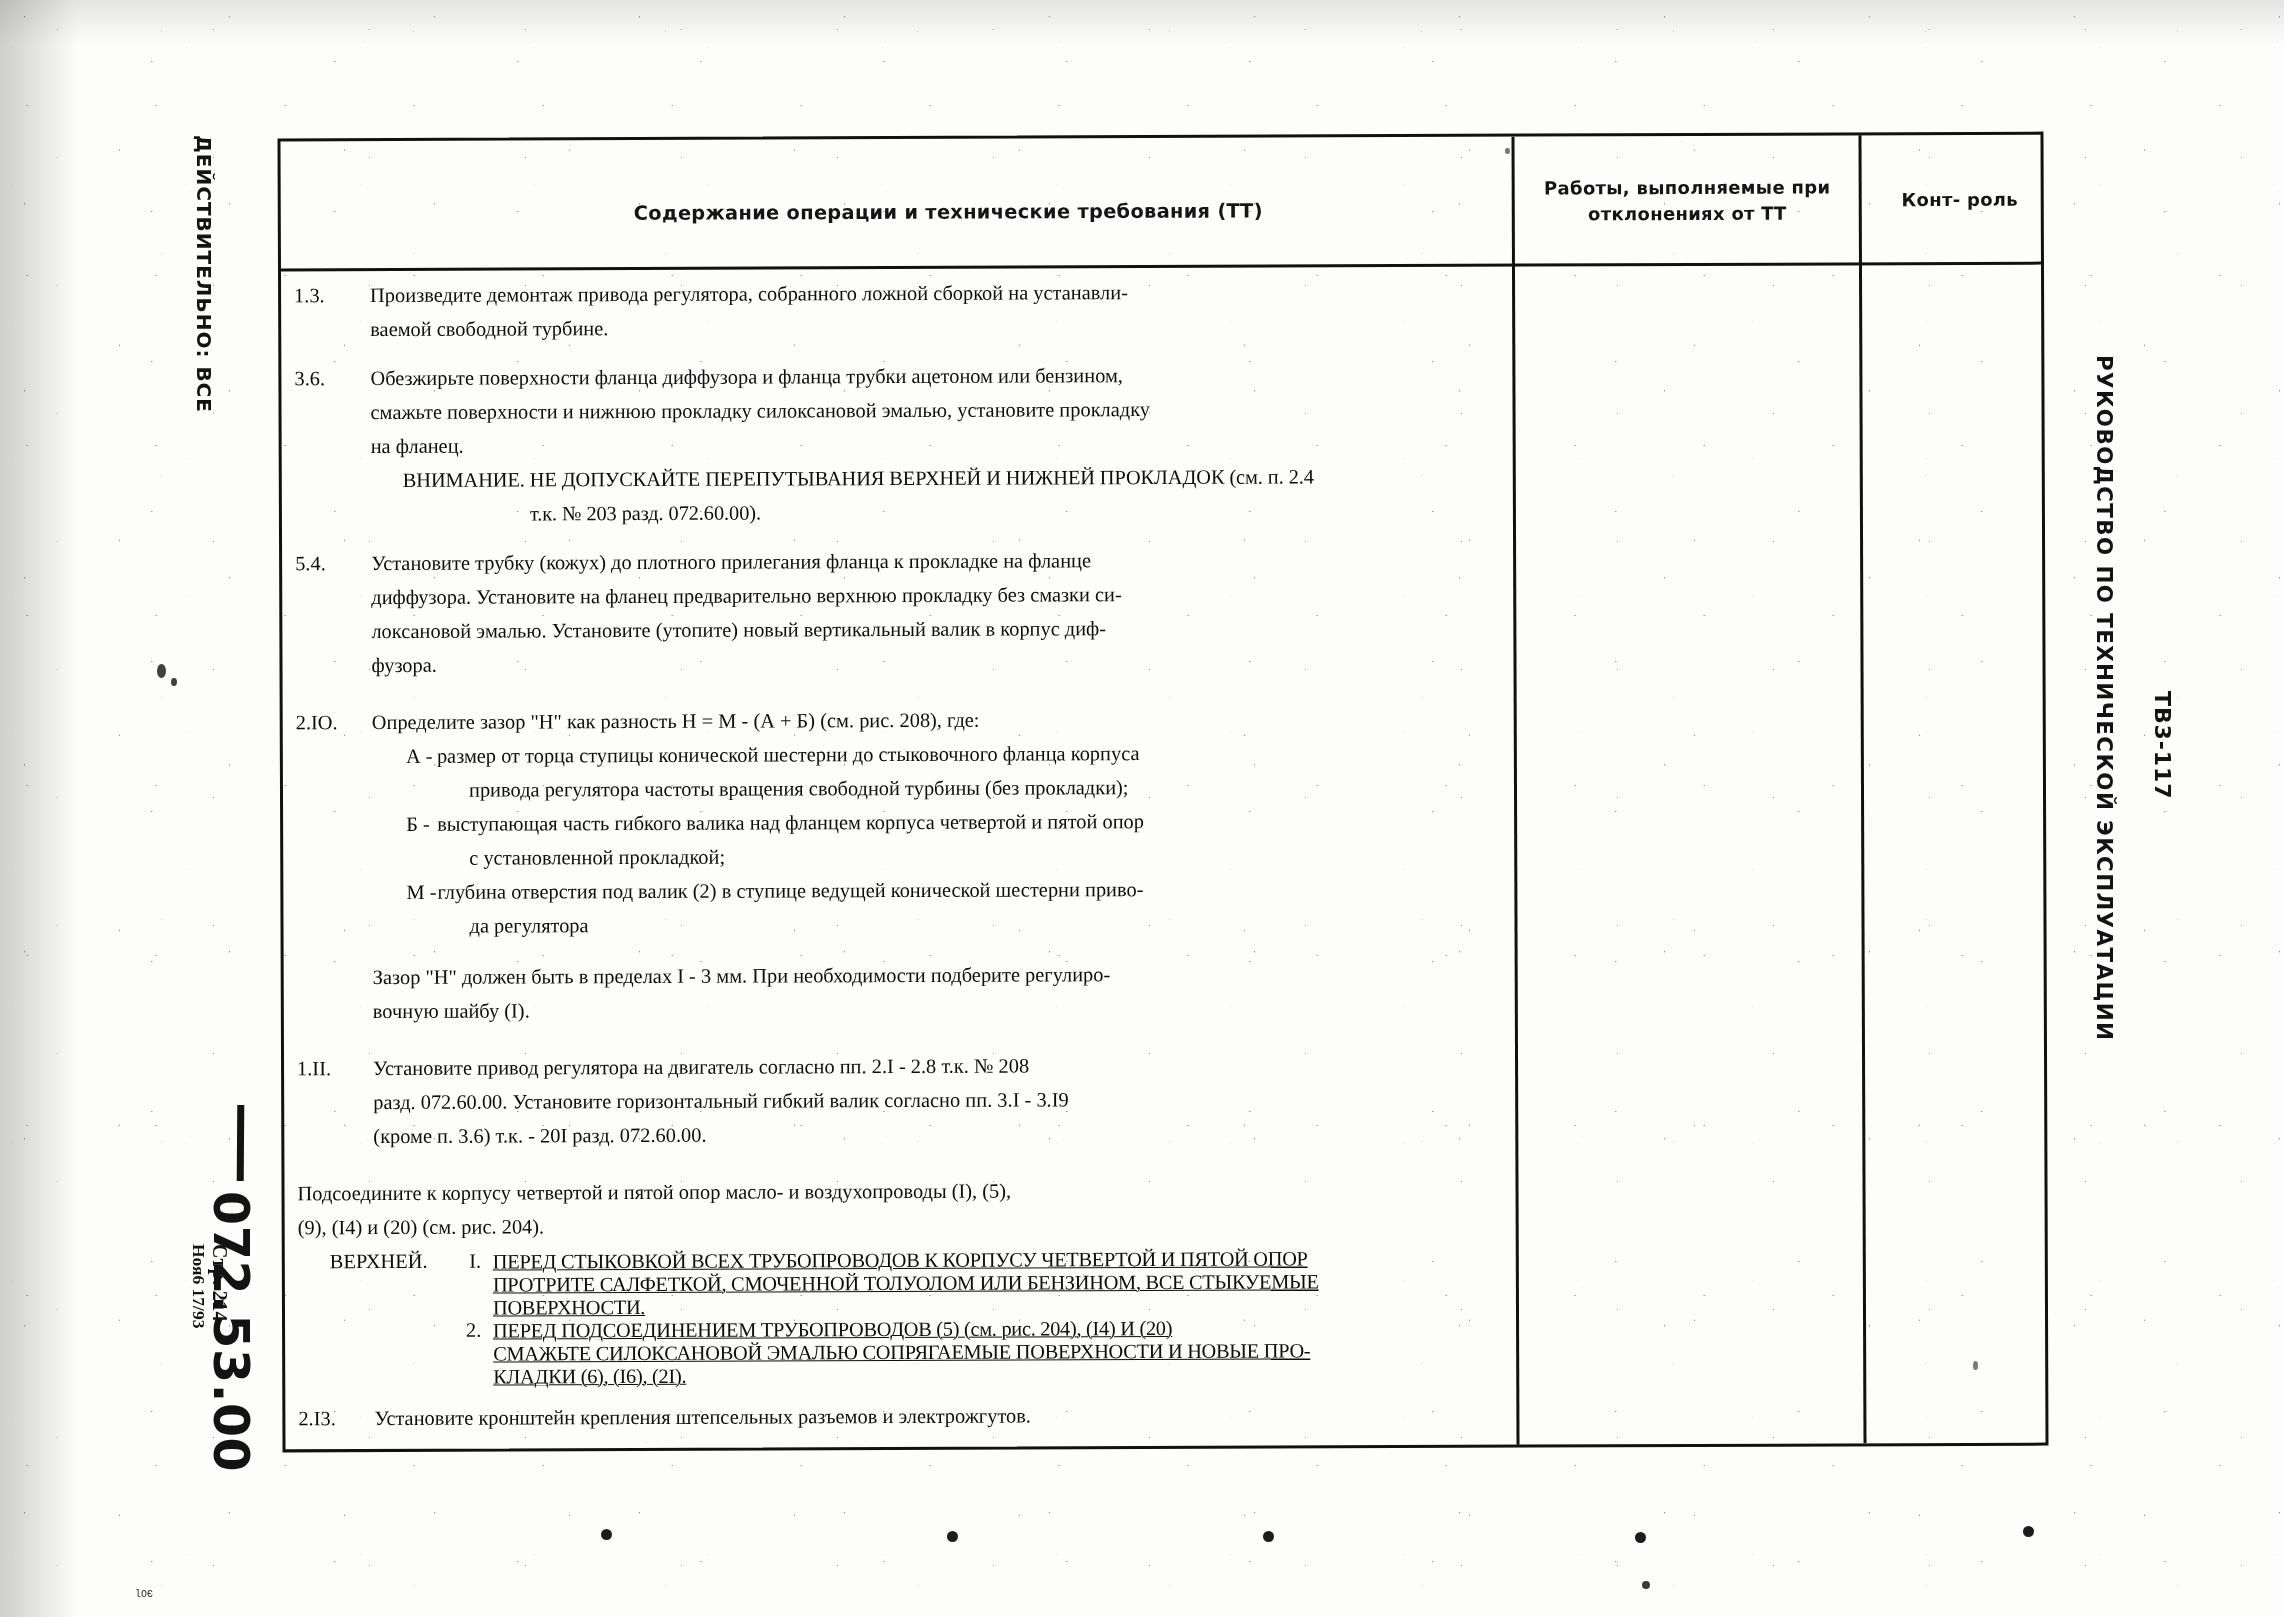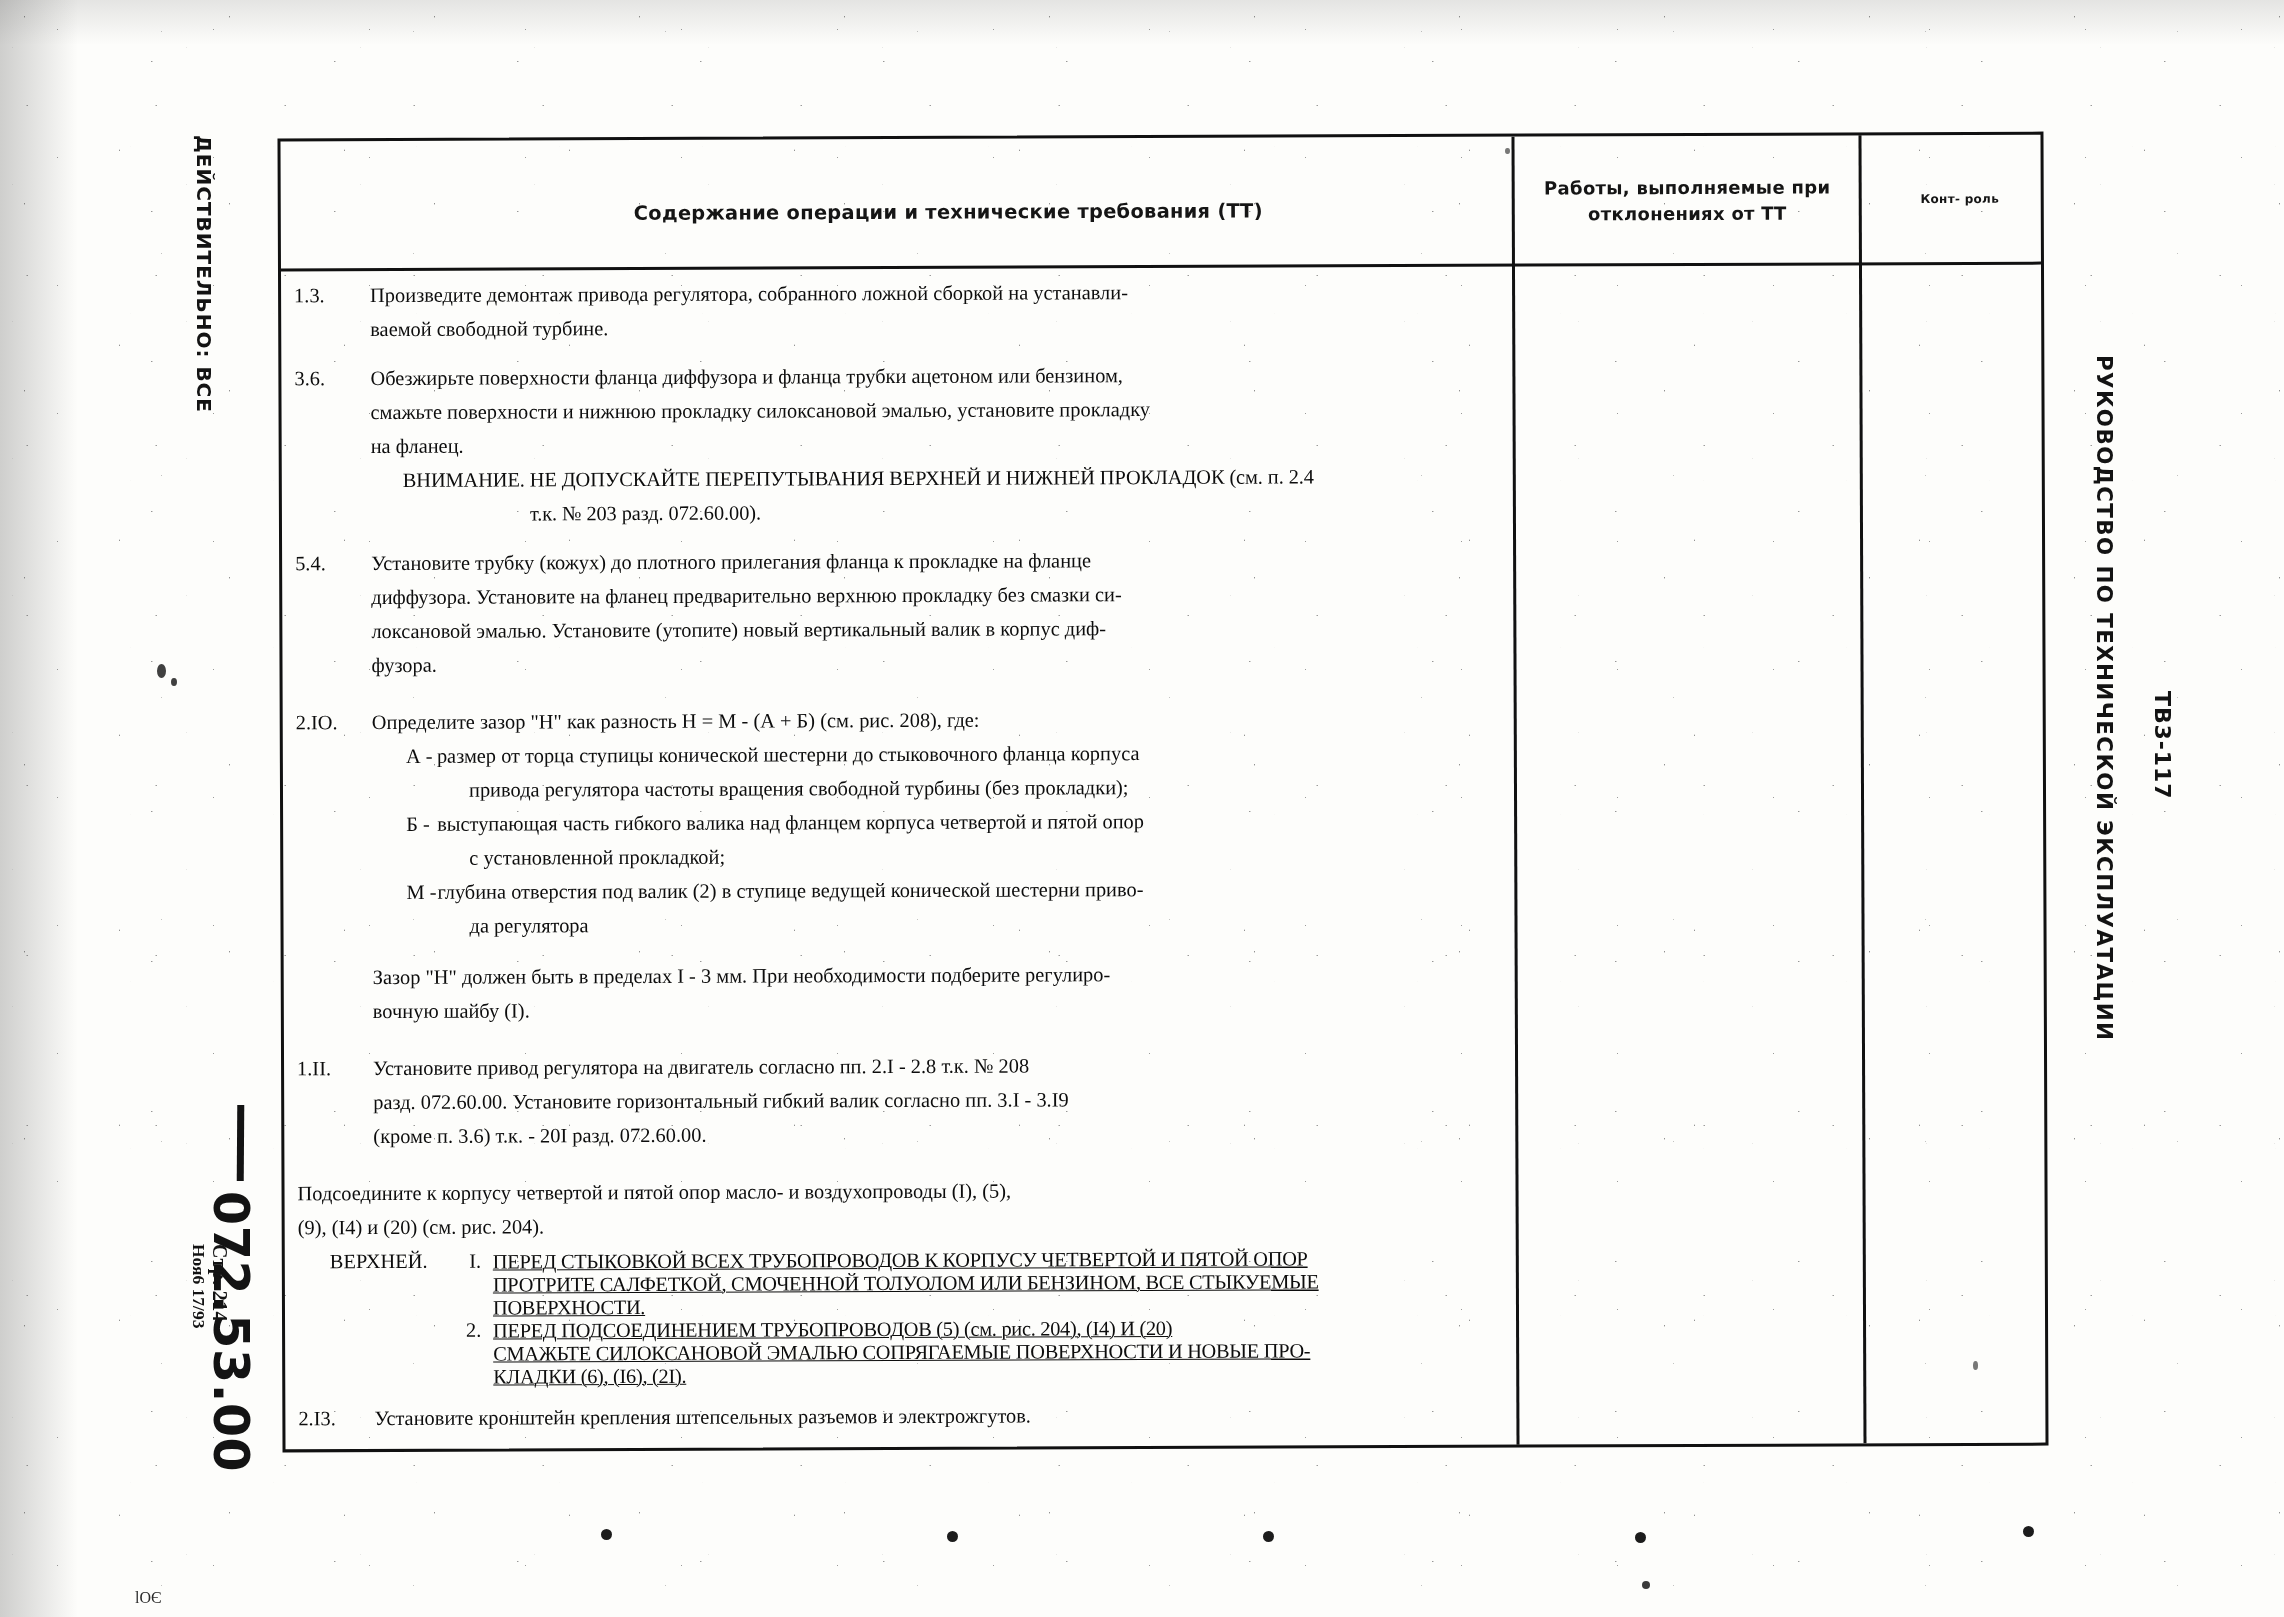--- a/index.html
+++ b/index.html
@@ -66,21 +66,21 @@
     display: flex; align-items: center; justify-content: center;
     text-align: center;
     font-family: "DejaVu Sans", sans-serif;
     font-weight: 700;
     letter-spacing: 0.3px;
     color: #151515;
   }
   .th-ops   { left: 0px;    width: 1231px; font-size: 19.4px; }
   .th-ops span { transform: translate(52px, 7.8px); display:inline-block; }
   .th-works { left: 1234px; width: 345px;  font-size: 18px; line-height: 1.42; }
-  .th-ctrl  { left: 1581px; width: 196px;  font-size: 12px; line-height: 1.42; }
+  .th-ctrl  { left: 1581px; width: 196px;  font-size: 18px; line-height: 1.42; }
 
   
   .ops-body {
     position: absolute;
     left: 0; top: 130px;
     width: 1231px; height: 1178px;
     padding: 14.3px 18px 0 13px;
     font-size: 20.4px;
     line-height: 1.0;
     color: #0d0d0d;
@@ -197,22 +197,22 @@
     background: #1c1c1c;
   }
   .blob {
     position: absolute;
     background: #1f1f1f;
     border-radius: 50%;
     opacity: .85;
   }
   .edge-mark {
     position: absolute;
-    font-family: Liberation Serif, serif;
-    font-size: 16px;
+    font-family: Liberation Mono, monospace;
+    font-size: 10px;
     color: #2a2a2a;
     white-space: nowrap;
   }
 </style>
 </head>
 <body>
 
 <div class="top-shade"></div>
 <div class="gutter-shade"></div>
 <div class="scan-noise"></div>

